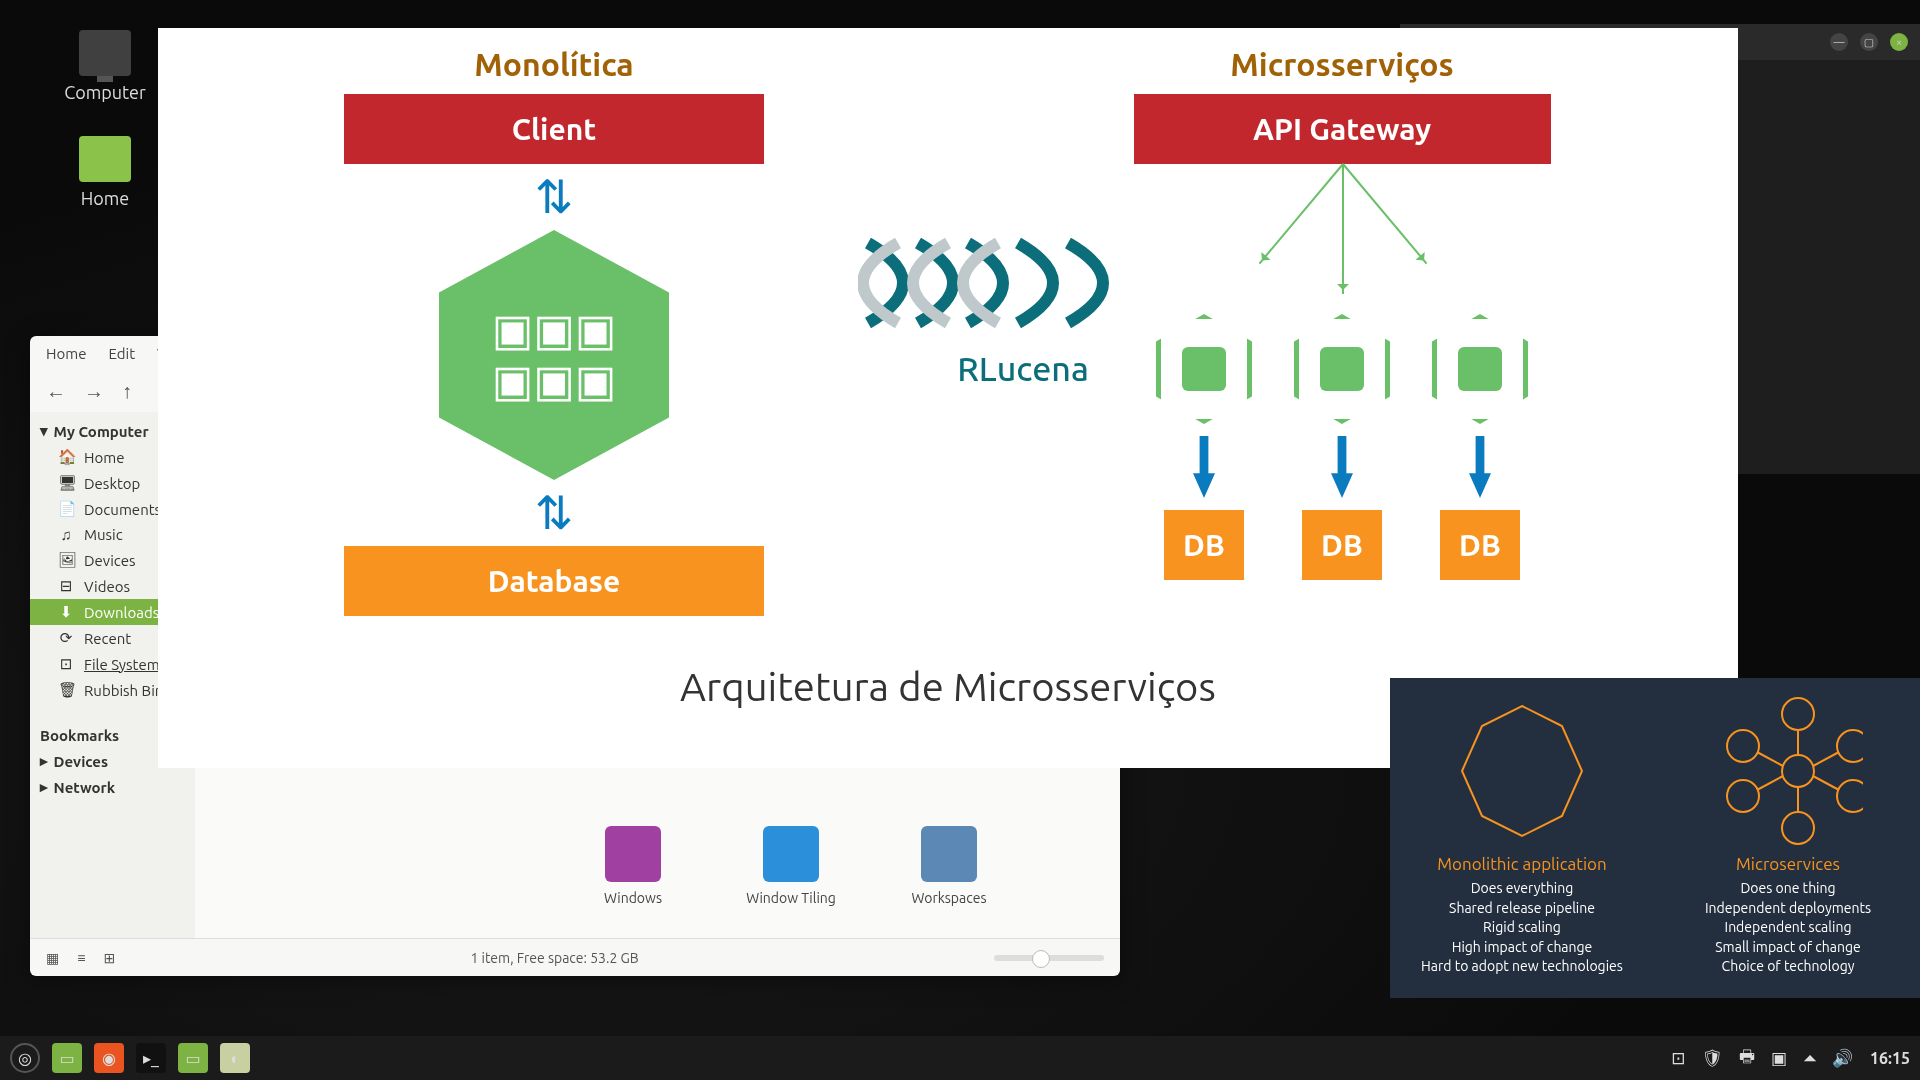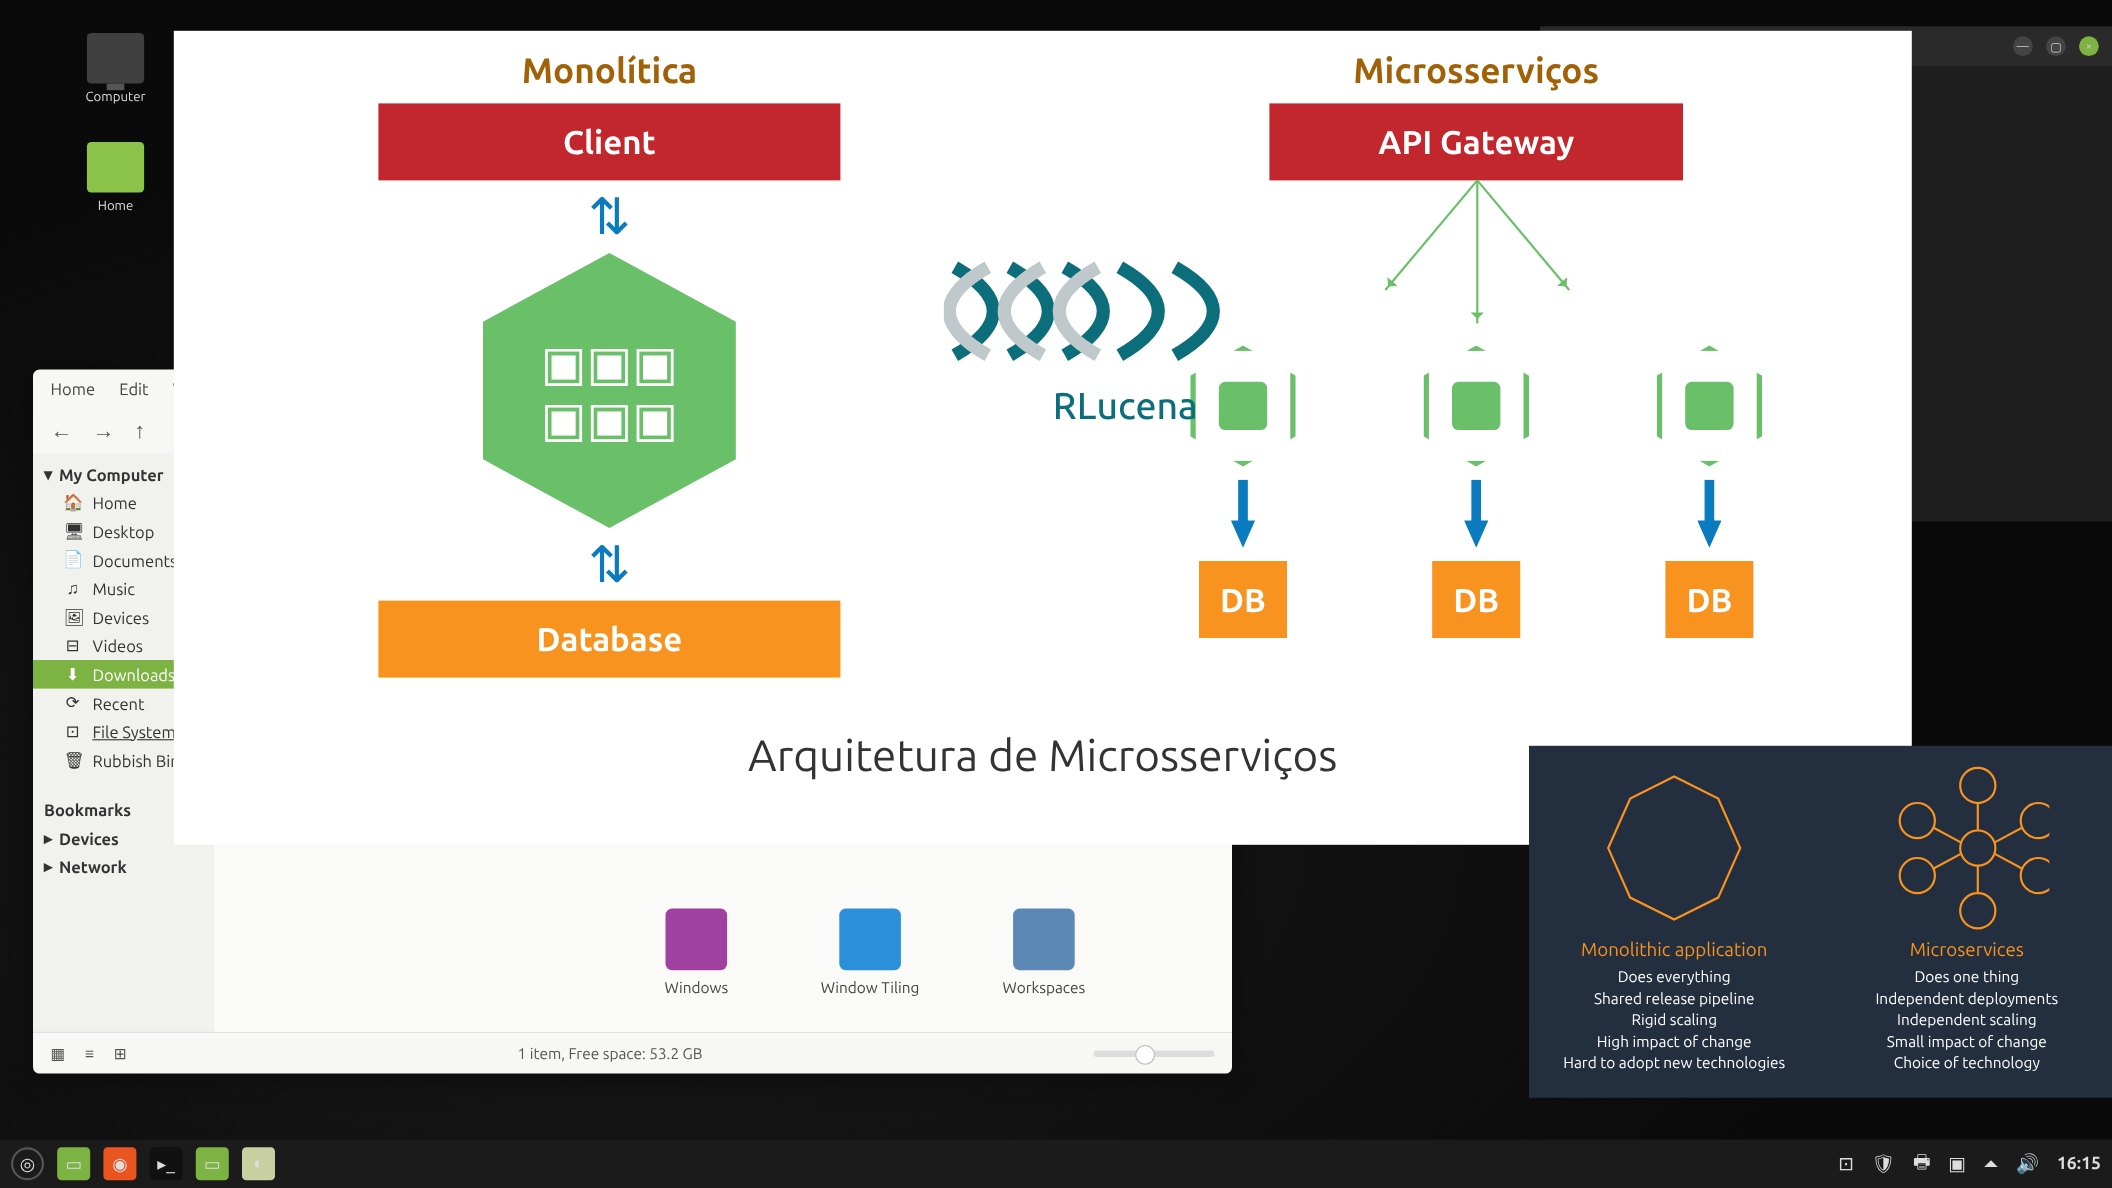--- a/index.html
+++ b/index.html
@@ -6,21 +6,21 @@
 body { width: 1920px; height: 1080px; background: #3a3a3a; overflow: hidden; position: relative; }
 
 
 .desktop {
   position: absolute; inset: 0;
   background: radial-gradient(ellipse at 30% 70%, #1a1a1a 0%, #0a0a0a 60%);
 }
 
 
 .desktop-icons { position: absolute; top: 30px; left: 60px; display: flex; flex-direction: column; gap: 34px; }
-.desk-icon { display: flex; flex-direction: column; align-items: center; gap: 6px; width: 90px; color: #ddd; font-size: 12px; }
+.desk-icon { display: flex; flex-direction: column; align-items: center; gap: 6px; width: 90px; color: #ddd; font-size: 18px; }
 .desk-icon .ico { width: 52px; height: 46px; border-radius: 4px; }
 .computer-ico { background: #404040; border-radius: 4px; position: relative; }
 .computer-ico:after { content:""; position:absolute; bottom:-6px; left:18px; width:16px; height:6px; background:#555; }
 .home-ico { background: #8bc34a; }
 
 
 .term-win { position: absolute; top: 24px; right: 0; width: 520px; height: 450px; background:#1e1e1e; border-radius: 6px 0 0 6px; }
 .term-titlebar { height: 36px; background:#2a2a2a; display:flex; justify-content:flex-end; align-items:center; padding:0 12px; gap:12px; }
 .wbtn { width:18px; height:18px; border-radius:50%; background:#444; color:#ccc; display:flex; align-items:center; justify-content:center; font-size:11px; }
 .term-body { padding:14px; color:#d4d4d4; font-family: monospace; font-size:15px; line-height:1.5; white-space: pre; }
@@ -54,26 +54,26 @@
 .diagram { position:absolute; top:28px; left:158px; width:1580px; height:740px; background:#fff; padding:18px 32px 24px 32px; }
 .diag-cols { display:flex; gap:60px; height:600px; }
 .diag-col { flex:1; display:flex; flex-direction:column; align-items:center; }
 .diag-h { font-weight:700; font-size:32px; color:#a16207; margin-bottom:12px; }
 .box-red { background:#c1272d; color:#fff; font-weight:700; font-size:30px; padding:18px 0; width:420px; text-align:center; }
 .box-orange { background:#f7931e; color:#fff; font-weight:700; font-size:30px; padding:18px 0; text-align:center; }
 .db-box { width:80px; }
 .arrow-bi { color:#0b7bbf; font-size:46px; margin:6px 0; }
 .hex-big { width:230px; height:250px; background:#6abf69; clip-path: polygon(50% 0,100% 25%,100% 75%,50% 100%,0 75%,0 25%); display:flex; align-items:center; justify-content:center; position:relative; }
 .hex-big .inner { color:#fff; font-size:44px; }
-.ms-row { display:flex; gap:116px; margin-top:20px; }
+.ms-row { display:flex; gap:42px; margin-top:20px; }
 .ms-node { display:flex; flex-direction:column; align-items:center; gap:12px; }
 .hex-small { width:96px; height:110px; border:5px solid #6abf69; clip-path: polygon(50% 0,100% 25%,100% 75%,50% 100%,0 75%,0 25%); background:#fff; display:flex; align-items:center; justify-content:center; }
 .hex-small .cube { width:44px; height:44px; background:#6abf69; border-radius:6px; }
 .down-arrow { width:22px; height:62px; background:#0b7bbf; clip-path: polygon(30% 0,70% 0,70% 60%,100% 60%,50% 100%,0 60%,30% 60%); }
-.api-wide { width:376px; }
+.api-wide { width:417px; }
 .logo-center { position:absolute; top:195px; left:700px; color:#0b6e7a; font-size:34px; font-weight:500; text-align:center; }
 .diag-title { text-align:center; font-size:40px; color:#333; margin-top:18px; }
 
 
 .cmp-card { position:absolute; right:0; bottom:82px; width:530px; height:320px; background:#232f3e; color:#fff; display:flex; padding:18px 14px; gap:30px; }
 .cmp-col { flex:1; display:flex; flex-direction:column; align-items:center; font-size:14px; text-align:center; }
 .cmp-shape { width:150px; height:150px; margin-bottom:4px; display:flex; align-items:center; justify-content:center; }
 .cmp-h { color:#f7931e; font-size:17px; margin:4px 0 6px 0; }
 .cmp-li { font-size:14px; line-height:1.4; }
 

